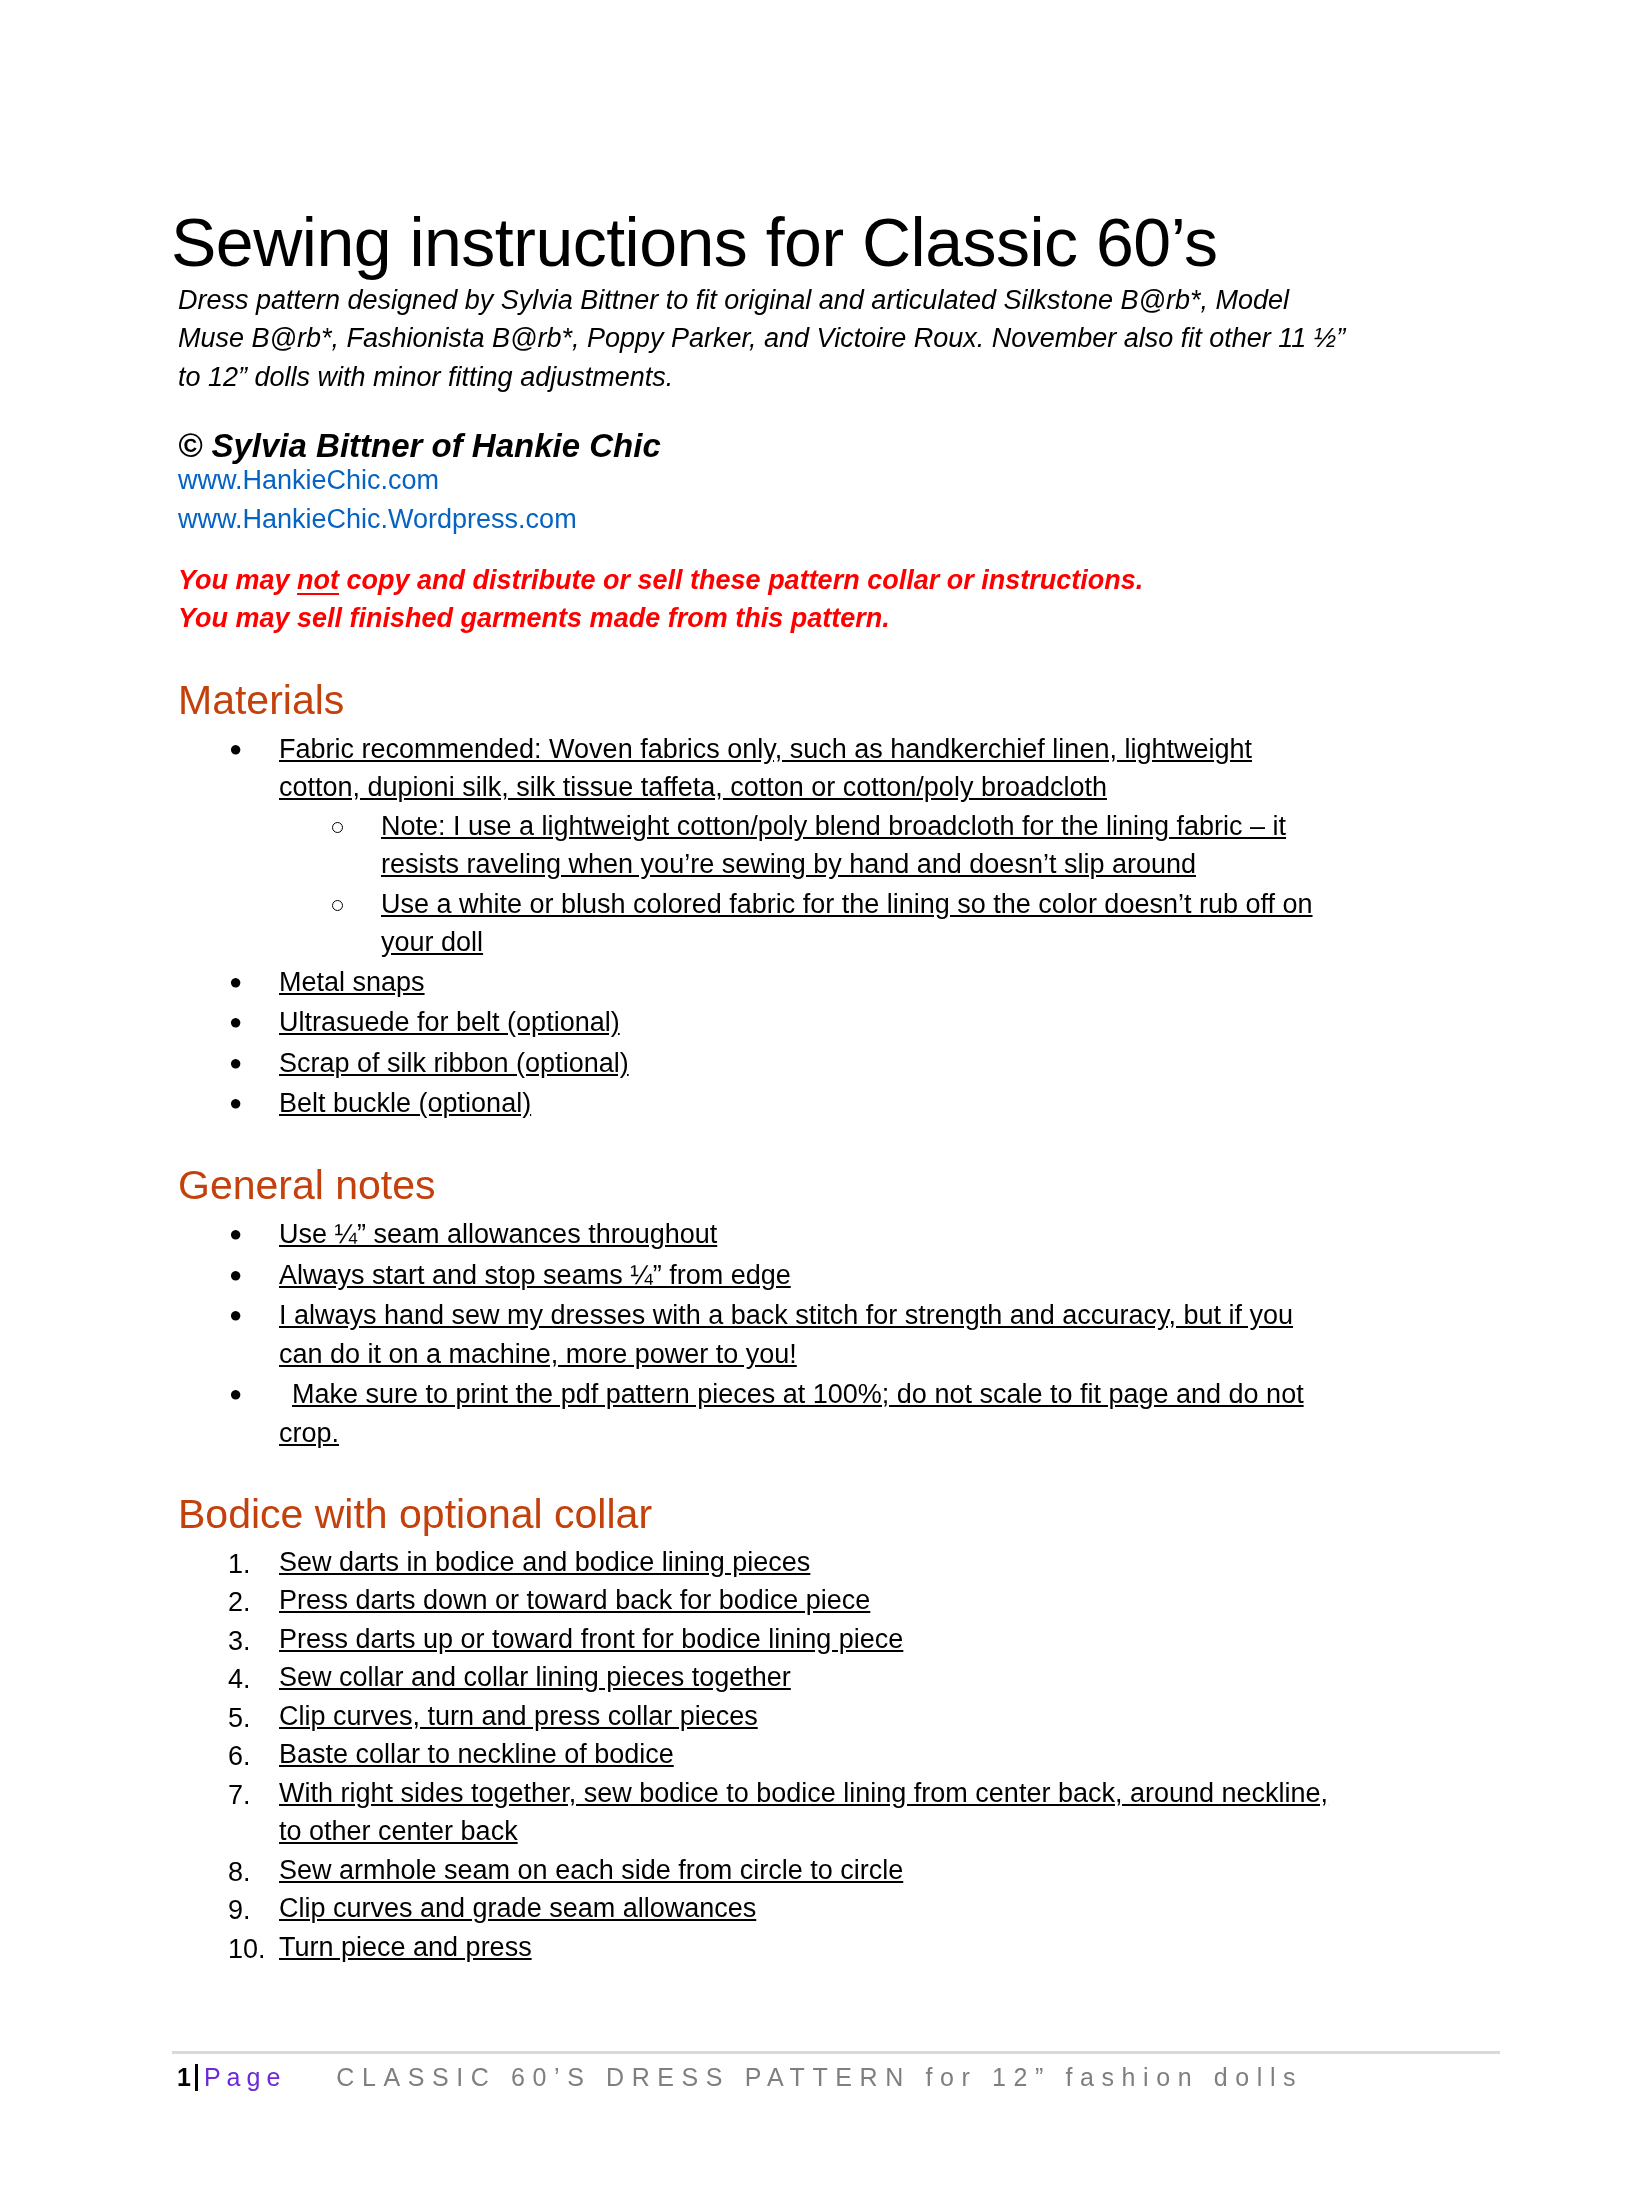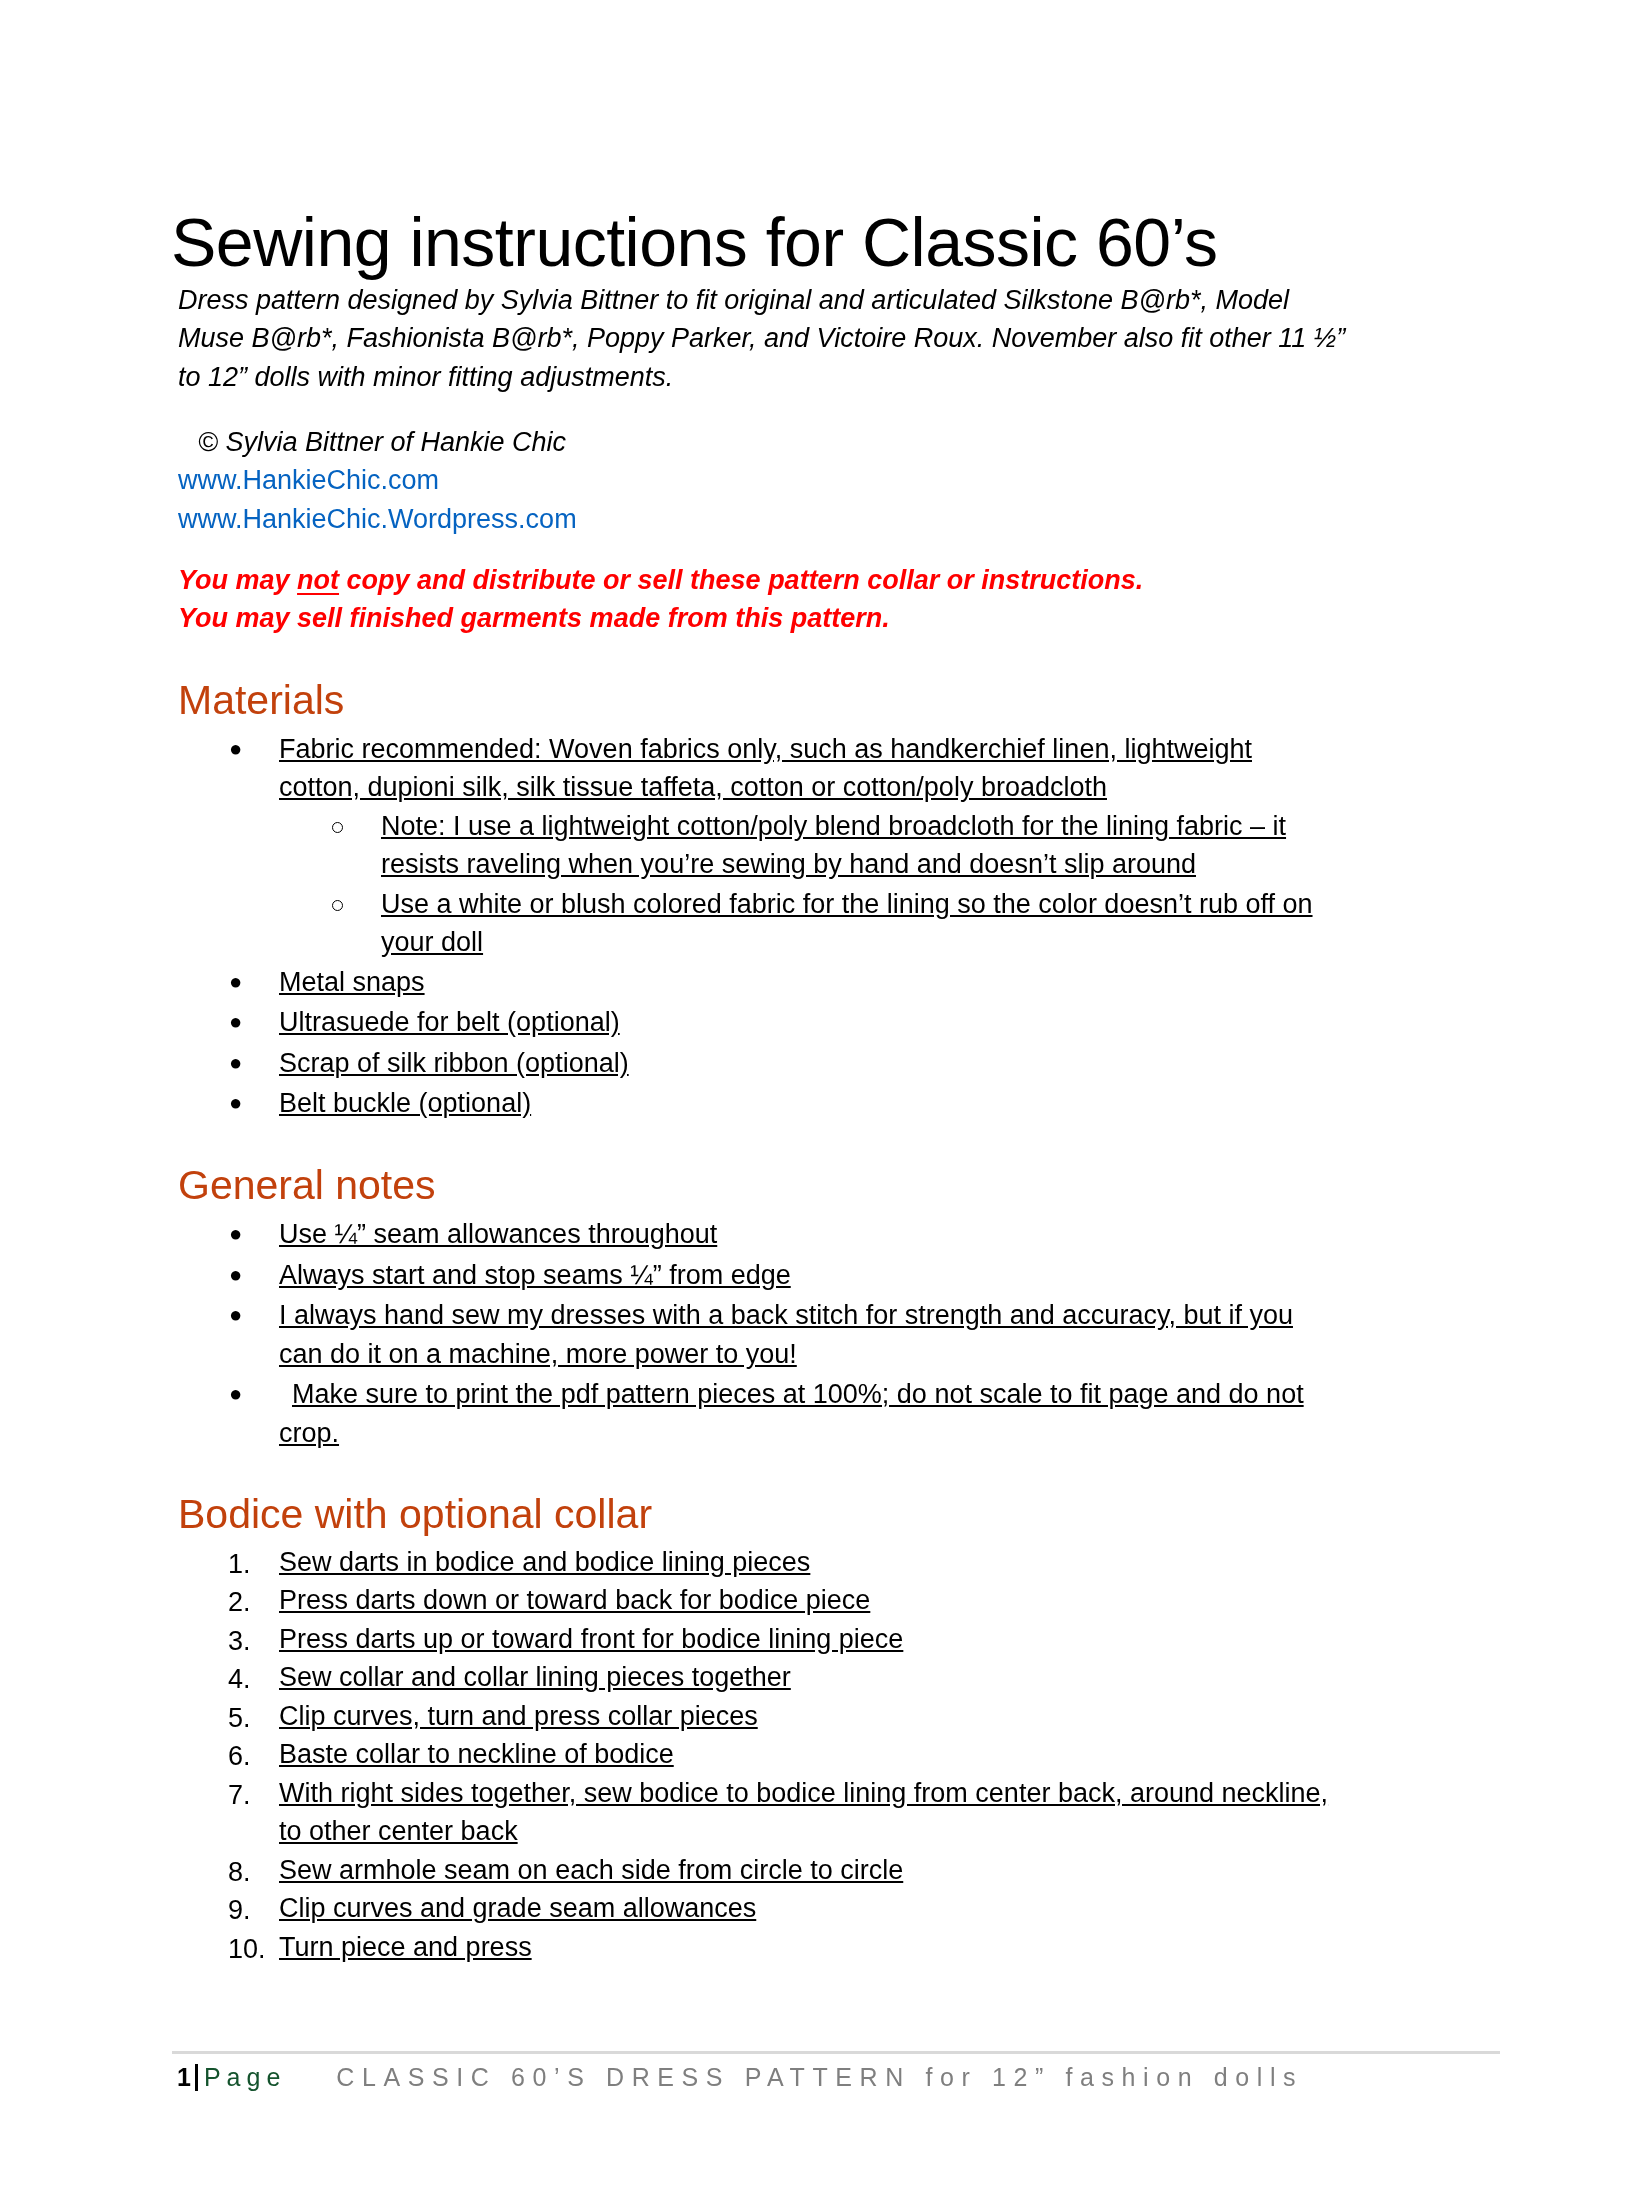--- a/index.html
+++ b/index.html
@@ -1,34 +1,34 @@
 <!DOCTYPE html>
 <html><head>
 <meta charset="utf-8">
 <style>
   html, body { margin:0; padding:0; background:#ffffff; }
   body { width:1650px; height:2200px; position:relative; overflow:hidden;
          font-family:"Liberation Sans", sans-serif; color:#000; }
   .ln { position:absolute; white-space:nowrap; line-height:1; }
   .title { left:171px; top:208px; font-size:68px; letter-spacing:-0.5px; }
   .sub { left:178px; font-size:27px; font-style:italic; }
-  .copy { left:178px; font-size:27px; font-style:italic; font-weight:normal;margin-left:20px; }
+  .copy { left:178px; font-size:33px; font-style:italic; font-weight:bold; }
   .link { left:178px; font-size:27px; color:#0563C1; text-underline-offset:4px; }
   .warn { left:178px; font-size:27px; color:#FF0000; font-style:italic; font-weight:bold; }
   .warn u { text-decoration-thickness:2px; text-underline-offset:4px; }
   .h1 { left:178px; font-size:41px; color:#c2410c; }
   .txt { font-size:27px;text-decoration:underline; }
   .bullet { position:absolute; font-size:22px; }
   .circ { position:absolute; width:11px; height:11px; border:1.3px solid #000; border-radius:50%; box-sizing:border-box; }
   .num { position:absolute; font-size:27px; }
   .rule { position:absolute; left:172px; width:1328px; top:2051px; height:3px; background:#d9d9d9; }
   .footer { position:absolute; top:2063px; left:177px; font-size:25px; white-space:nowrap; }
   .footer .pg { color:#000; font-weight:bold; }
   .footer .bar { display:inline-block; width:3px; height:27px; background:#000; vertical-align:-5px; margin:0 6px 0 4px; }
-  .footer .lbl { color:#14532d; letter-spacing:6px;text-align:right; }
+  .footer .lbl { color:#6d28d9; letter-spacing:6px;text-align:right; }
   .footer .doc { color:#7f7f7f; letter-spacing:7.6px; margin-left:50px; }
 </style>
 </head>
 <body>
 
 <div class="ln title">Sewing instructions for Classic 60’s</div>
 <div class="ln sub" style="top:287px">Dress pattern designed by Sylvia Bittner to fit original and articulated Silkstone B@rb*, Model</div>
 <div class="ln sub" style="top:325px">Muse B@rb*, Fashionista B@rb*, Poppy Parker, and Victoire Roux. November also fit other 11 ½”</div>
 <div class="ln sub" style="top:364px">to 12” dolls with minor fitting adjustments.</div>
 

